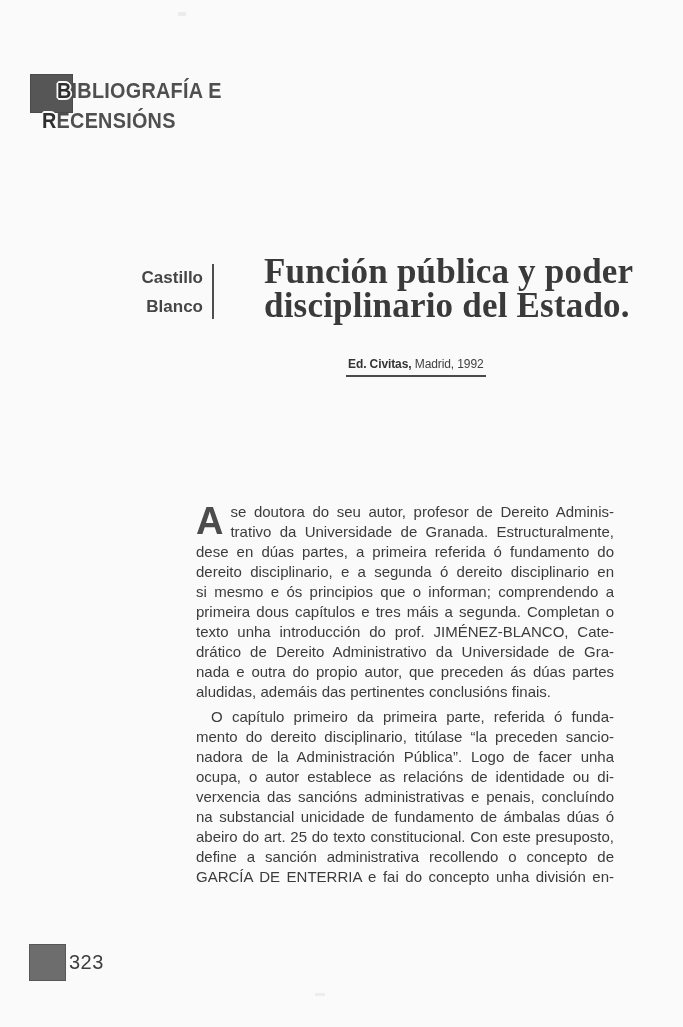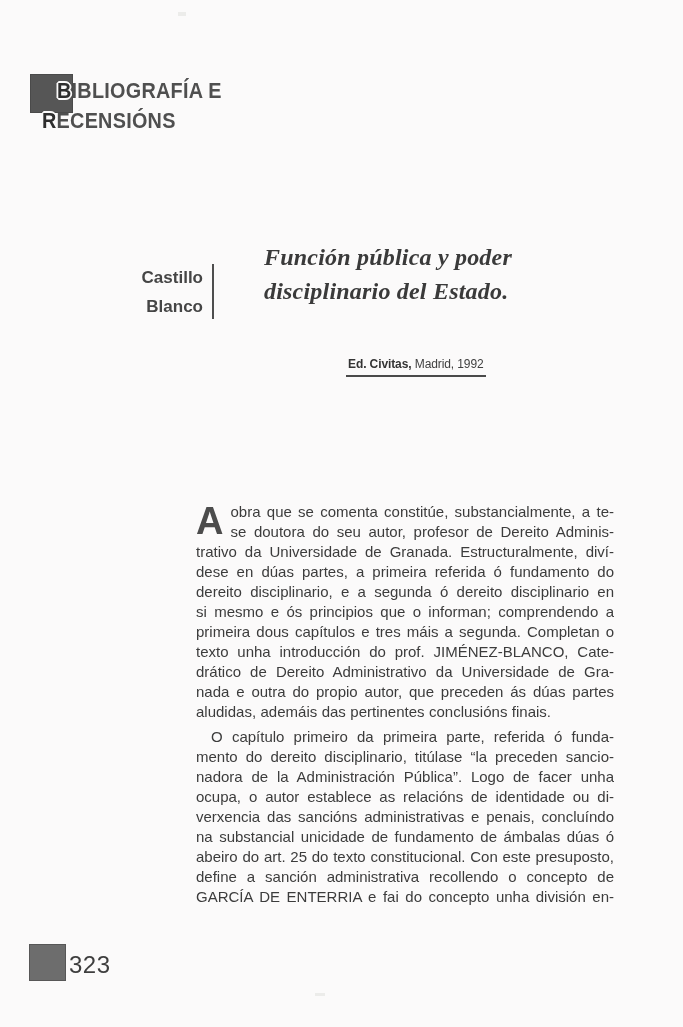--- a/index.html
+++ b/index.html
@@ -29,24 +29,24 @@
   }
   .mast-line1{left:27px;top:7px;}
   .mast-line2{left:12px;top:37px;}
   
   .byline{position:absolute;left:115px;top:0;width:88px;text-align:right;
     font-weight:bold;font-size:17px;color:#454545;}
   .byline-line1{position:absolute;right:0;top:268px;}
   .byline-line2{position:absolute;right:0;top:297px;margin-left:28px;}
   .byline-rule{position:absolute;left:212px;top:264px;width:2px;height:55px;background:#4e4e4e;}
   .book-title{
-    position:absolute;left:264px;top:240px;width:370px;
+    position:absolute;left:264px;top:255px;width:370px;
     font-family:"Liberation Serif", serif;
-    font-style:italic;font-weight:bold;
-    font-size:24px;line-height:34px;color:#3a3a3a;
+    font-weight:bold;
+    font-size:35px;line-height:34px;color:#3a3a3a;
     letter-spacing:.2px;
   }
   
   .edition{
     position:absolute;left:346px;top:357px;
     font-size:12px;letter-spacing:-.1px;color:#3f3f3f;
     padding:0 2px 4px 2px;border-bottom:2px solid #4a4a4a;
     white-space:nowrap;
   }
   .edition .pub{font-weight:bold;color:#343434;}
@@ -63,21 +63,21 @@
   .para2 div.bline:first-of-type{text-indent:15px;}
   .dropcap{
     float:left;
     font-weight:bold;font-size:38px;line-height:36px;
     margin:1px 7px 0 0;color:#4c4c4c;
   }
   
   .footer-block{position:absolute;left:29px;top:944px;width:37px;height:37px;
     background:#6d6d6d;border:1px solid #575757;box-sizing:border-box;}
   .page-number{position:absolute;left:69px;top:951px;
-    font-size:24px;letter-spacing:.5px;color:#3e3e3e;}
+    font-size:20px;letter-spacing:.5px;color:#3e3e3e;}
   
   .artifact{position:absolute;background:#ececea;}
   .artifact-top{left:178px;top:12px;width:8px;height:4px;}
   .artifact-bottom{left:315px;top:993px;width:10px;height:3px;}
 </style>
 </head>
 <body>
 
 <div class="artifact artifact-top"></div>
 <div class="artifact artifact-bottom"></div>
@@ -99,21 +99,20 @@
   <div>disciplinario del Estado.</div>
 </div>
 
 <div class="edition">
   <span class="pub">Ed. Civitas,</span><span> Madrid, 1992</span>
 </div>
 
 <div class="body-col">
   <div class="para1">
     <span class="dropcap">A</span>
-  <div class="bline">obra que se comenta constitúe, substancialmente, a te-</div>
       <div class="bline">se doutora do seu autor, profesor de Dereito Adminis-</div>
       <div class="bline">trativo da Universidade de Granada. Estructuralmente, diví-</div>
       <div class="bline">dese en dúas partes, a primeira referida ó fundamento do</div>
       <div class="bline">dereito disciplinario, e a segunda ó dereito disciplinario en</div>
       <div class="bline">si mesmo e ós principios que o informan; comprendendo a</div>
       <div class="bline">primeira dous capítulos e tres máis a segunda. Completan o</div>
       <div class="bline">texto unha introducción do prof. JIMÉNEZ-BLANCO, Cate-</div>
       <div class="bline">drático de Dereito Administrativo da Universidade de Gra-</div>
       <div class="bline">nada e outra do propio autor, que preceden ás dúas partes</div>
       <div class="bline">aludidas, ademáis das pertinentes conclusións finais.</div>

